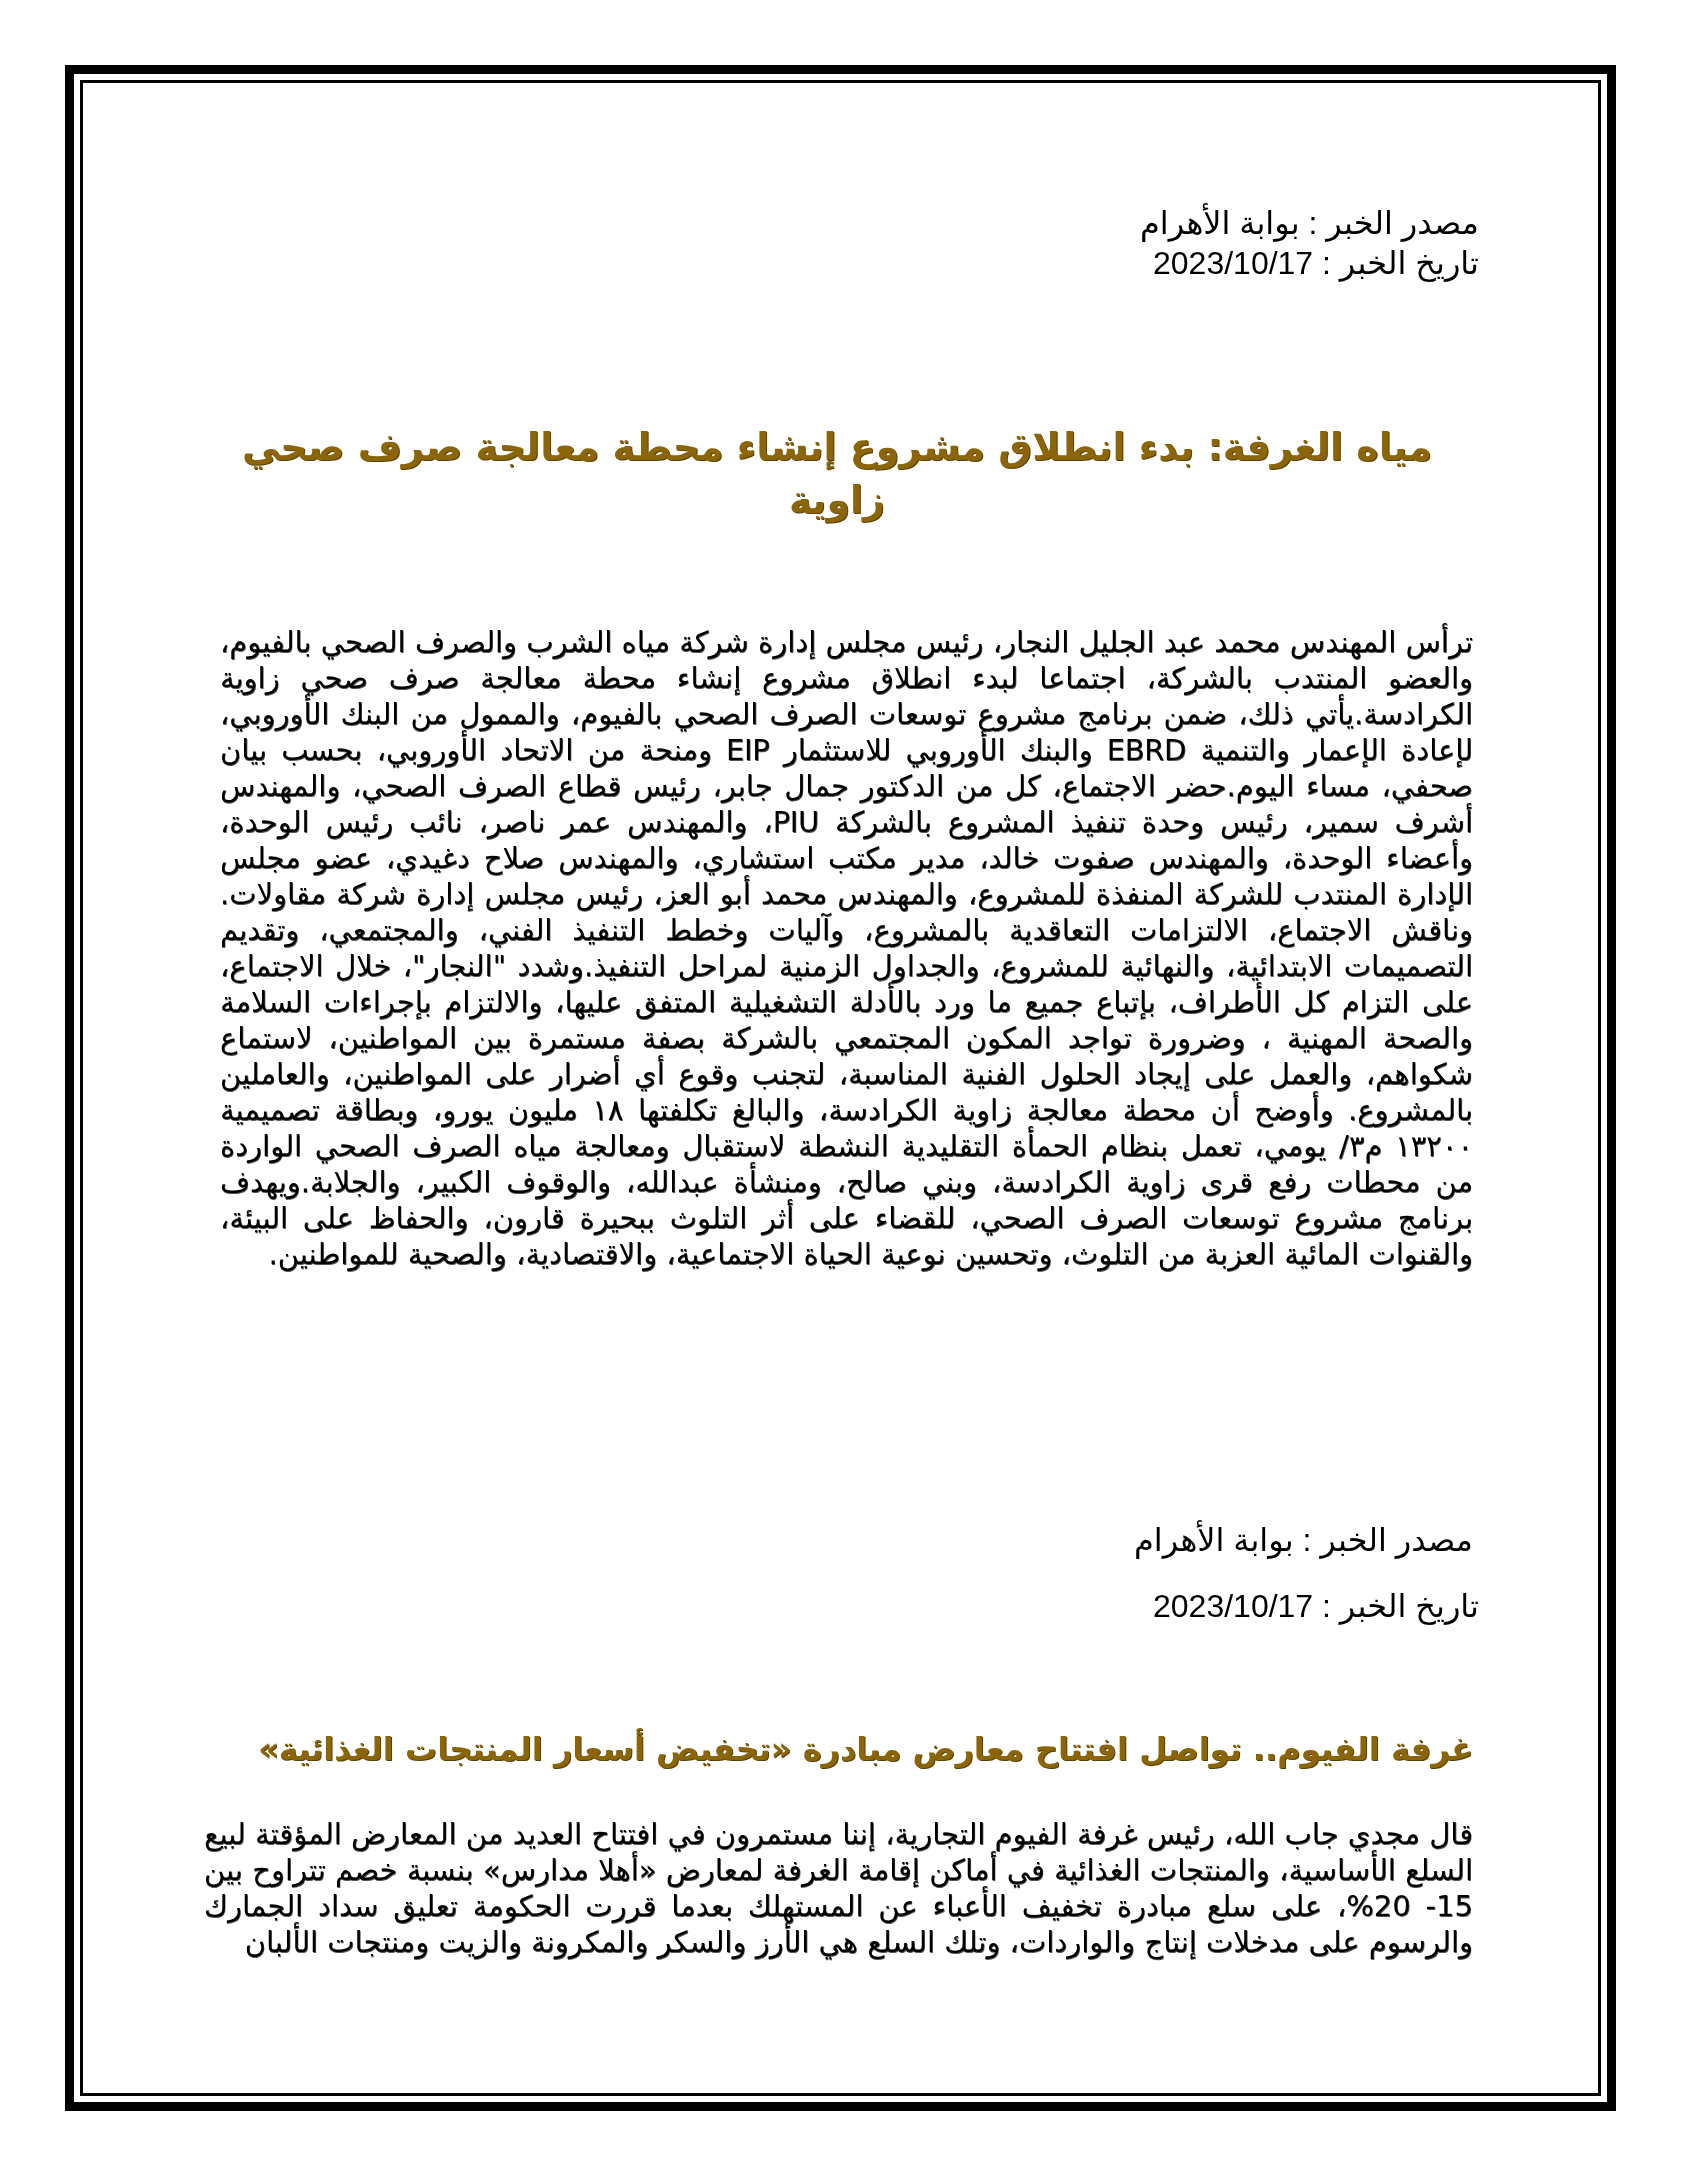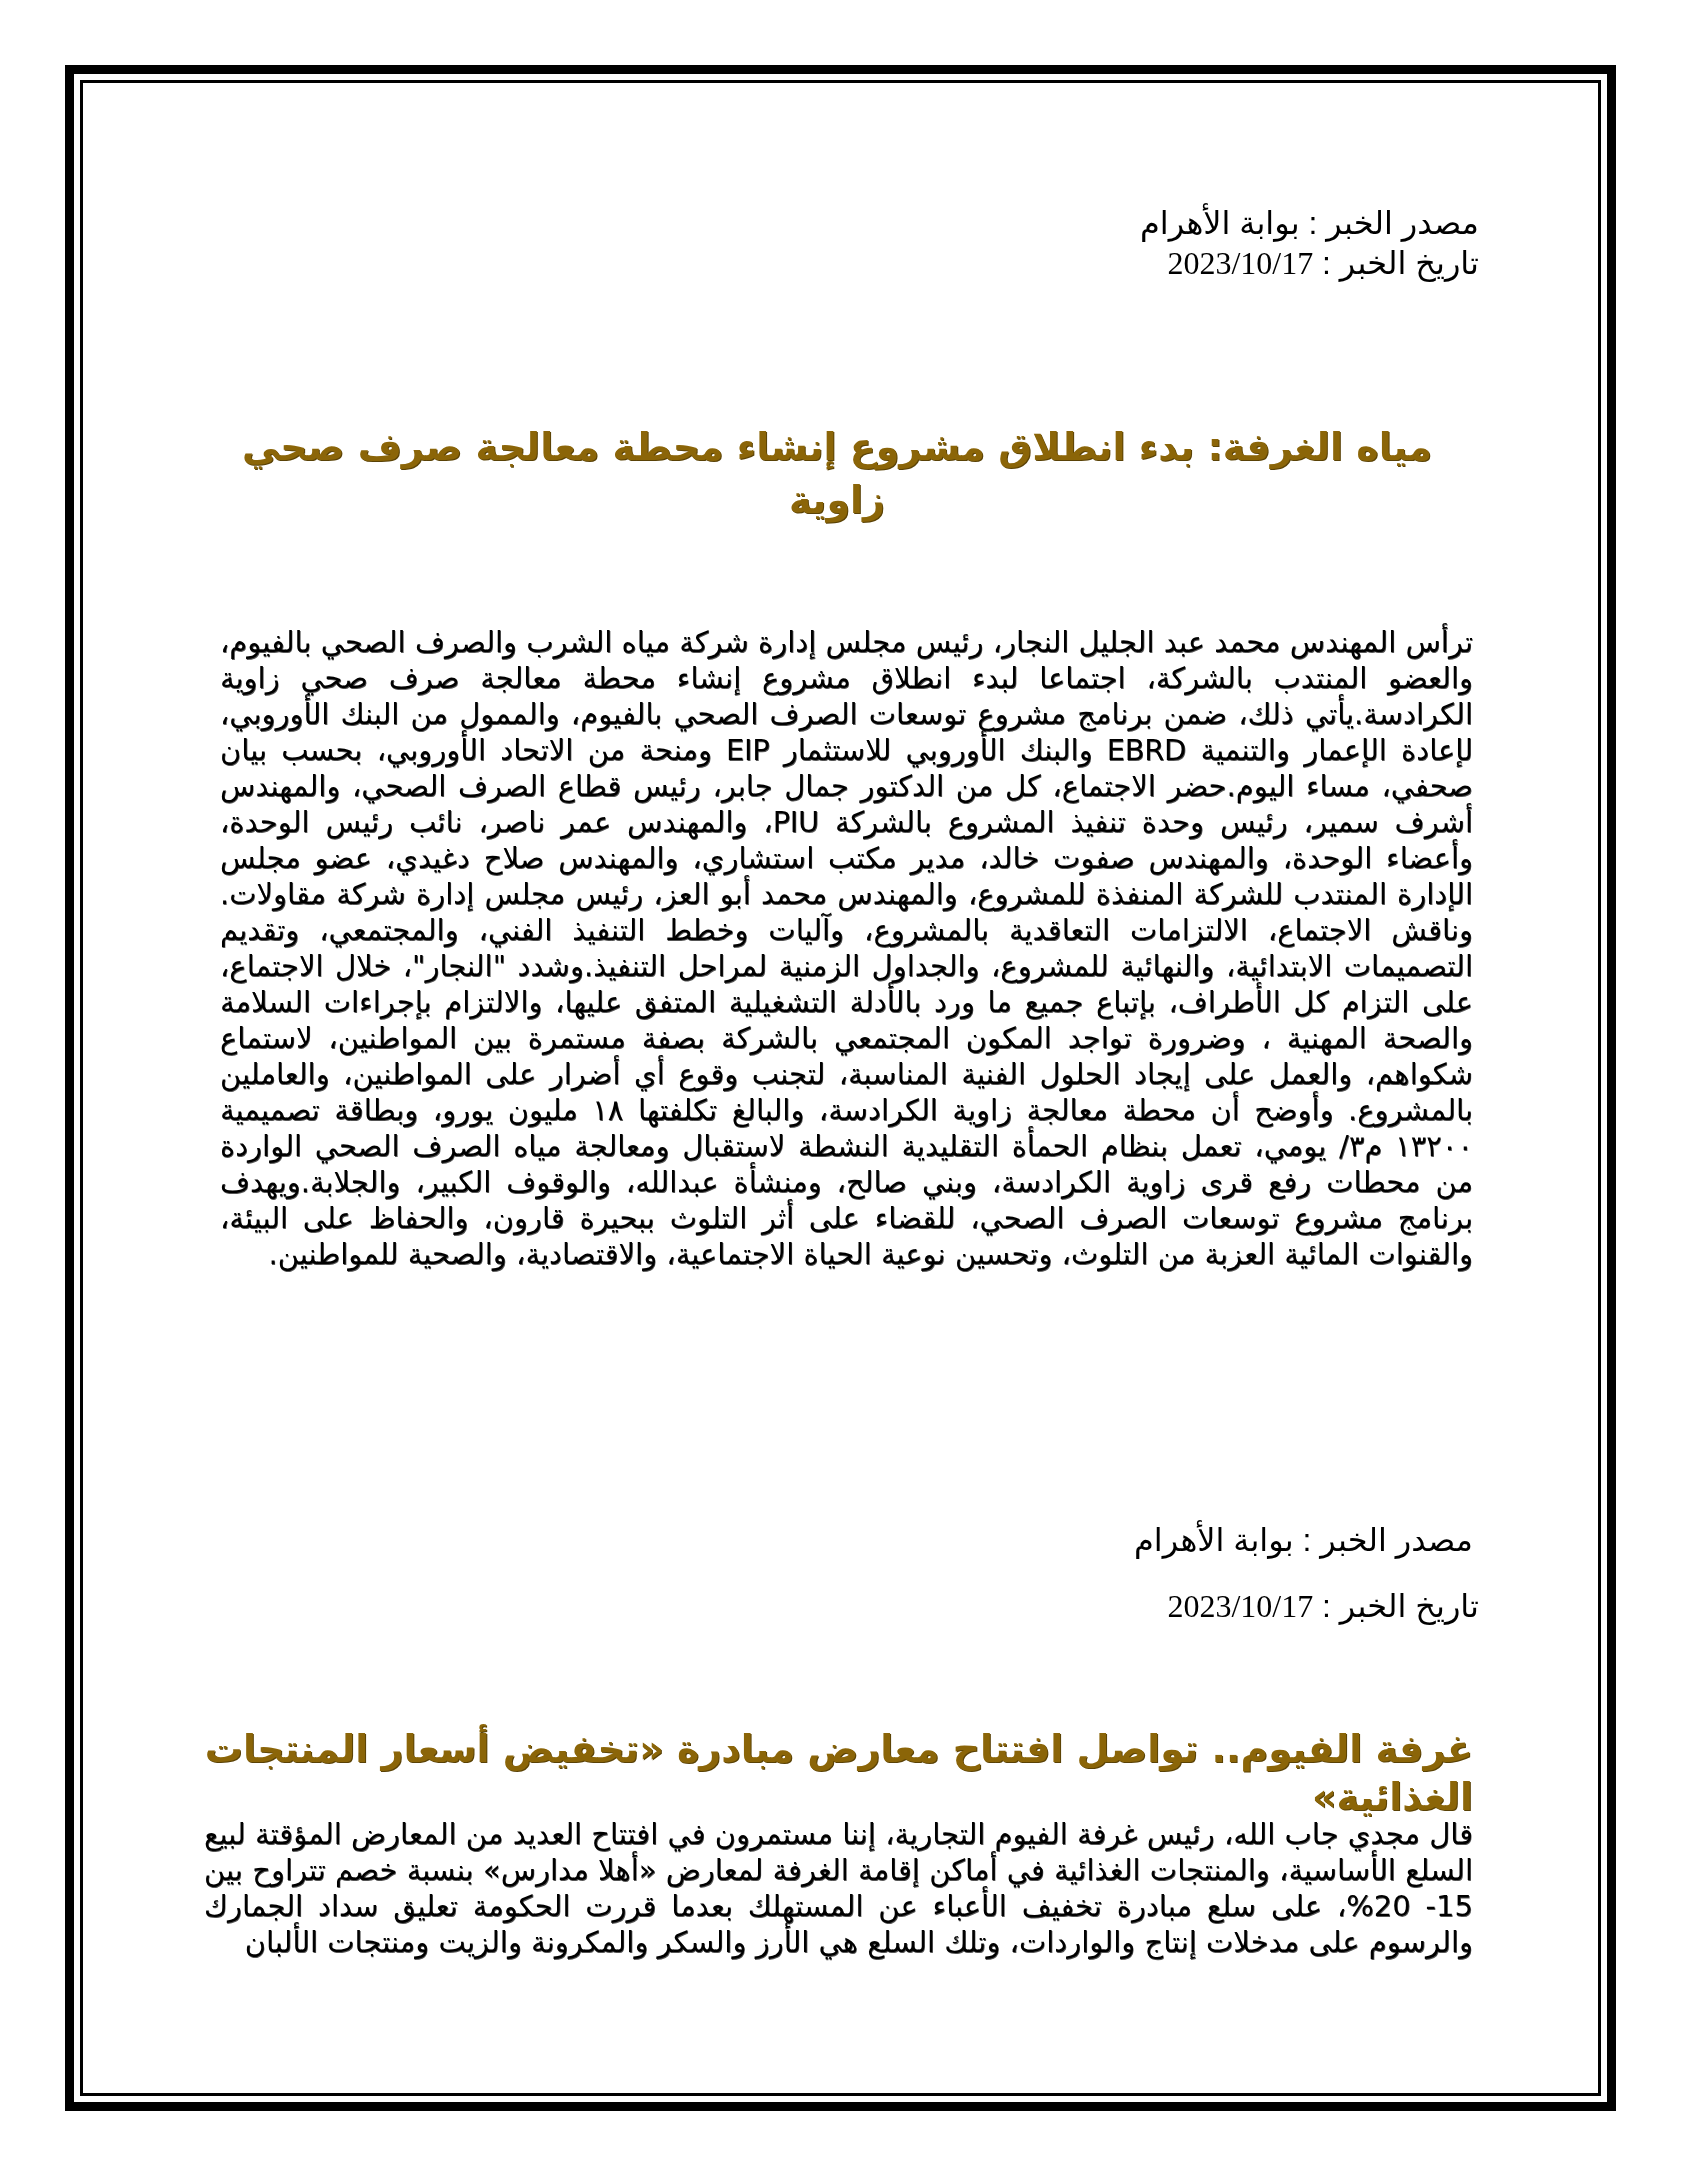--- a/index.html
+++ b/index.html
@@ -46,42 +46,41 @@
       right: 204px;
       font-size: 32px;
       line-height: 40px;
       text-align: right;
       white-space: nowrap;
     }
     .meta .num {
       unicode-bidi: isolate;
       direction: ltr;
       display: inline-block;
-      font-family: Liberation Serif, serif;
     }
     .title {
       position: absolute;
       color: #8B6508;
       font-weight: bold;
       font-family: "DejaVu Sans", "Liberation Sans", sans-serif;
       text-align: center;
       text-shadow: 1px 1px 0 #5a4206;
     }
     .title-1 {
       left: 228px;
       width: 1218px;
       top: 421px;
       font-size: 38px;
       line-height: 53px;
     }
     .title-2 {
       left: 198px;
       width: 1277px;
       top: 1725px;
-      font-size: 38px;
+      font-size: 32px;
       line-height: 48px;
       text-align: right;
       right: 210px;
     }
     .body-text {
       position: absolute;
       text-align: justify;
       text-align-last: right;
       font-size: 29px;
       line-height: 36px;

